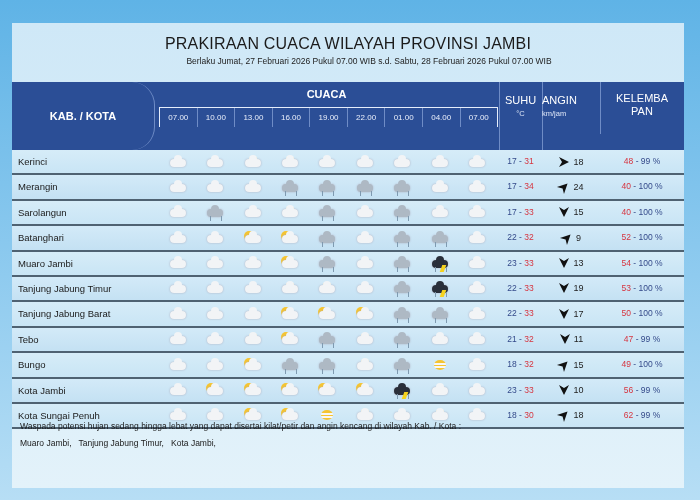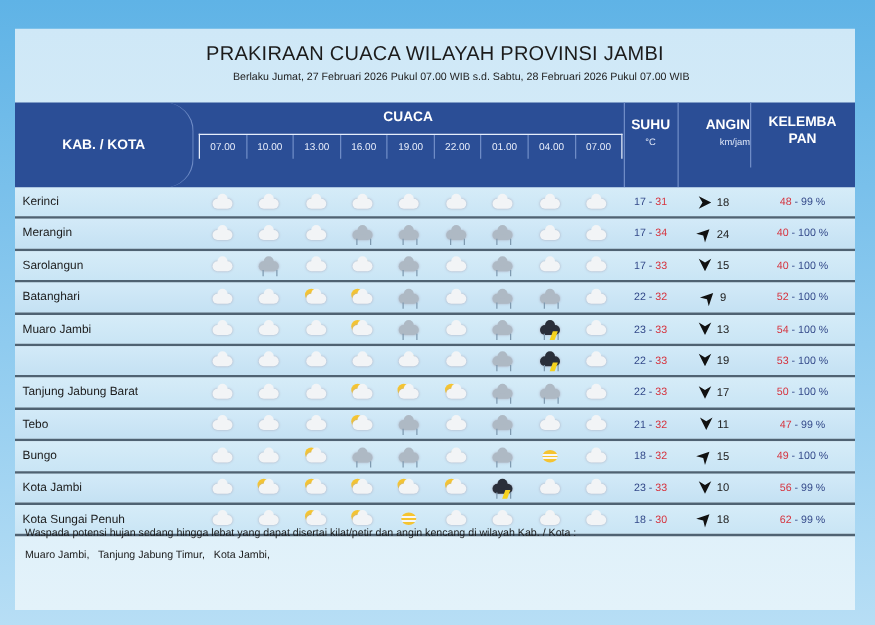--- a/index.html
+++ b/index.html
@@ -25,23 +25,23 @@
     position:absolute; left:0; top:59px; width:672px; height:68px;
     background:#2b4e96; color:#fff;
   }
   .h-kab { position:absolute; left:0; top:0; width:142px; height:68px; display:flex; align-items:center; justify-content:center; font-weight:bold; font-size:11px; border-right:1px solid #6f8cc6;border-radius:23px; }
   .h-cuaca { position:absolute; left:142px; top:0; width:345px; height:68px; border-right:1px solid #6f8cc6; }
   .h-cuaca-label { position:absolute; left:0; right:0; top:6px; text-align:center; font-weight:bold; font-size:11px; }
   .h-times { position:absolute; left:5px; top:25px; width:337px; height:19px; border:1px solid #e6eefc; border-bottom:none; display:flex; }
   .h-time { flex:1; text-align:center; font-size:8px; line-height:19px; border-right:1px solid #6f8cc6; color:#e8eefb; }
   .h-time:last-child { border-right:none; }
   .h-suhu { position:absolute; left:487px; top:0; width:43px; height:68px; border-right:1px solid #6f8cc6; text-align:center; }
-  .h-angin { position:absolute; left:530px; top:0; width:58px; height:52px; border-right:1px solid #6f8cc6; text-align:right; }
+  .h-angin { position:absolute; left:530px; top:0; width:58px; height:52px; border-right:1px solid #6f8cc6; text-align:left; }
   .h-kel { position:absolute; left:588px; top:0; width:84px; height:68px; text-align:center;border-radius:13px; }
-  .h-big { display:block; font-weight:bold; font-size:11px; margin-top:12px; }
+  .h-big { display:block; font-weight:normal; font-size:11px; margin-top:12px; }
   .h-small { display:block; font-size:7.5px; margin-top:3px; color:#dfe7f8; }
   .h-kel .h-big { margin-top:10px; line-height:13px; }
 
   .rows { position:absolute; left:0; top:127px; width:672px; }
   .row { position:relative; height:23.4px; border-bottom:2px solid #4f6272; background:linear-gradient(180deg,#d6ecf8,#c9e5f5); }
   .row:nth-child(even) { background:linear-gradient(180deg,#d3eaf8,#c4e1f3); }
   .cell-name { position:absolute; left:6px; top:0; line-height:23px; font-size:9.5px; color:#1a1a1a; }
   .icons { position:absolute; left:147px; top:0; width:337px; height:23px; display:flex; }
   .ic { flex:1; position:relative; }
   .suhu { position:absolute; left:487px; width:43px; top:0; line-height:23px; text-align:center; font-size:8.5px; color:#344a8a; }
@@ -409,20 +409,21 @@
     <div class="suhu"><span>23</span> - <span class="max">33</span></div>
     <div class="angin">
       <svg class="arrow" viewBox="0 0 12 12" style="transform:rotate(90deg)">
             <path d="M1 1 L11 6 L1 11 L4 6 Z" fill="#111"></path>
           </svg>
       <span>13</span>
     </div>
     <div class="kel"><span class="min">54</span> - <span>100 %</span></div>
   </div>
       <div class="row">
+    <div class="cell-name">Tanjung Jabung Timur</div>
     <div class="icons">
           <div class="ic">
             <div class="wx">
               <div class="cloud"></div>
             </div>
           </div>
           <div class="ic">
             <div class="wx">
               <div class="cloud"></div>
             </div>

